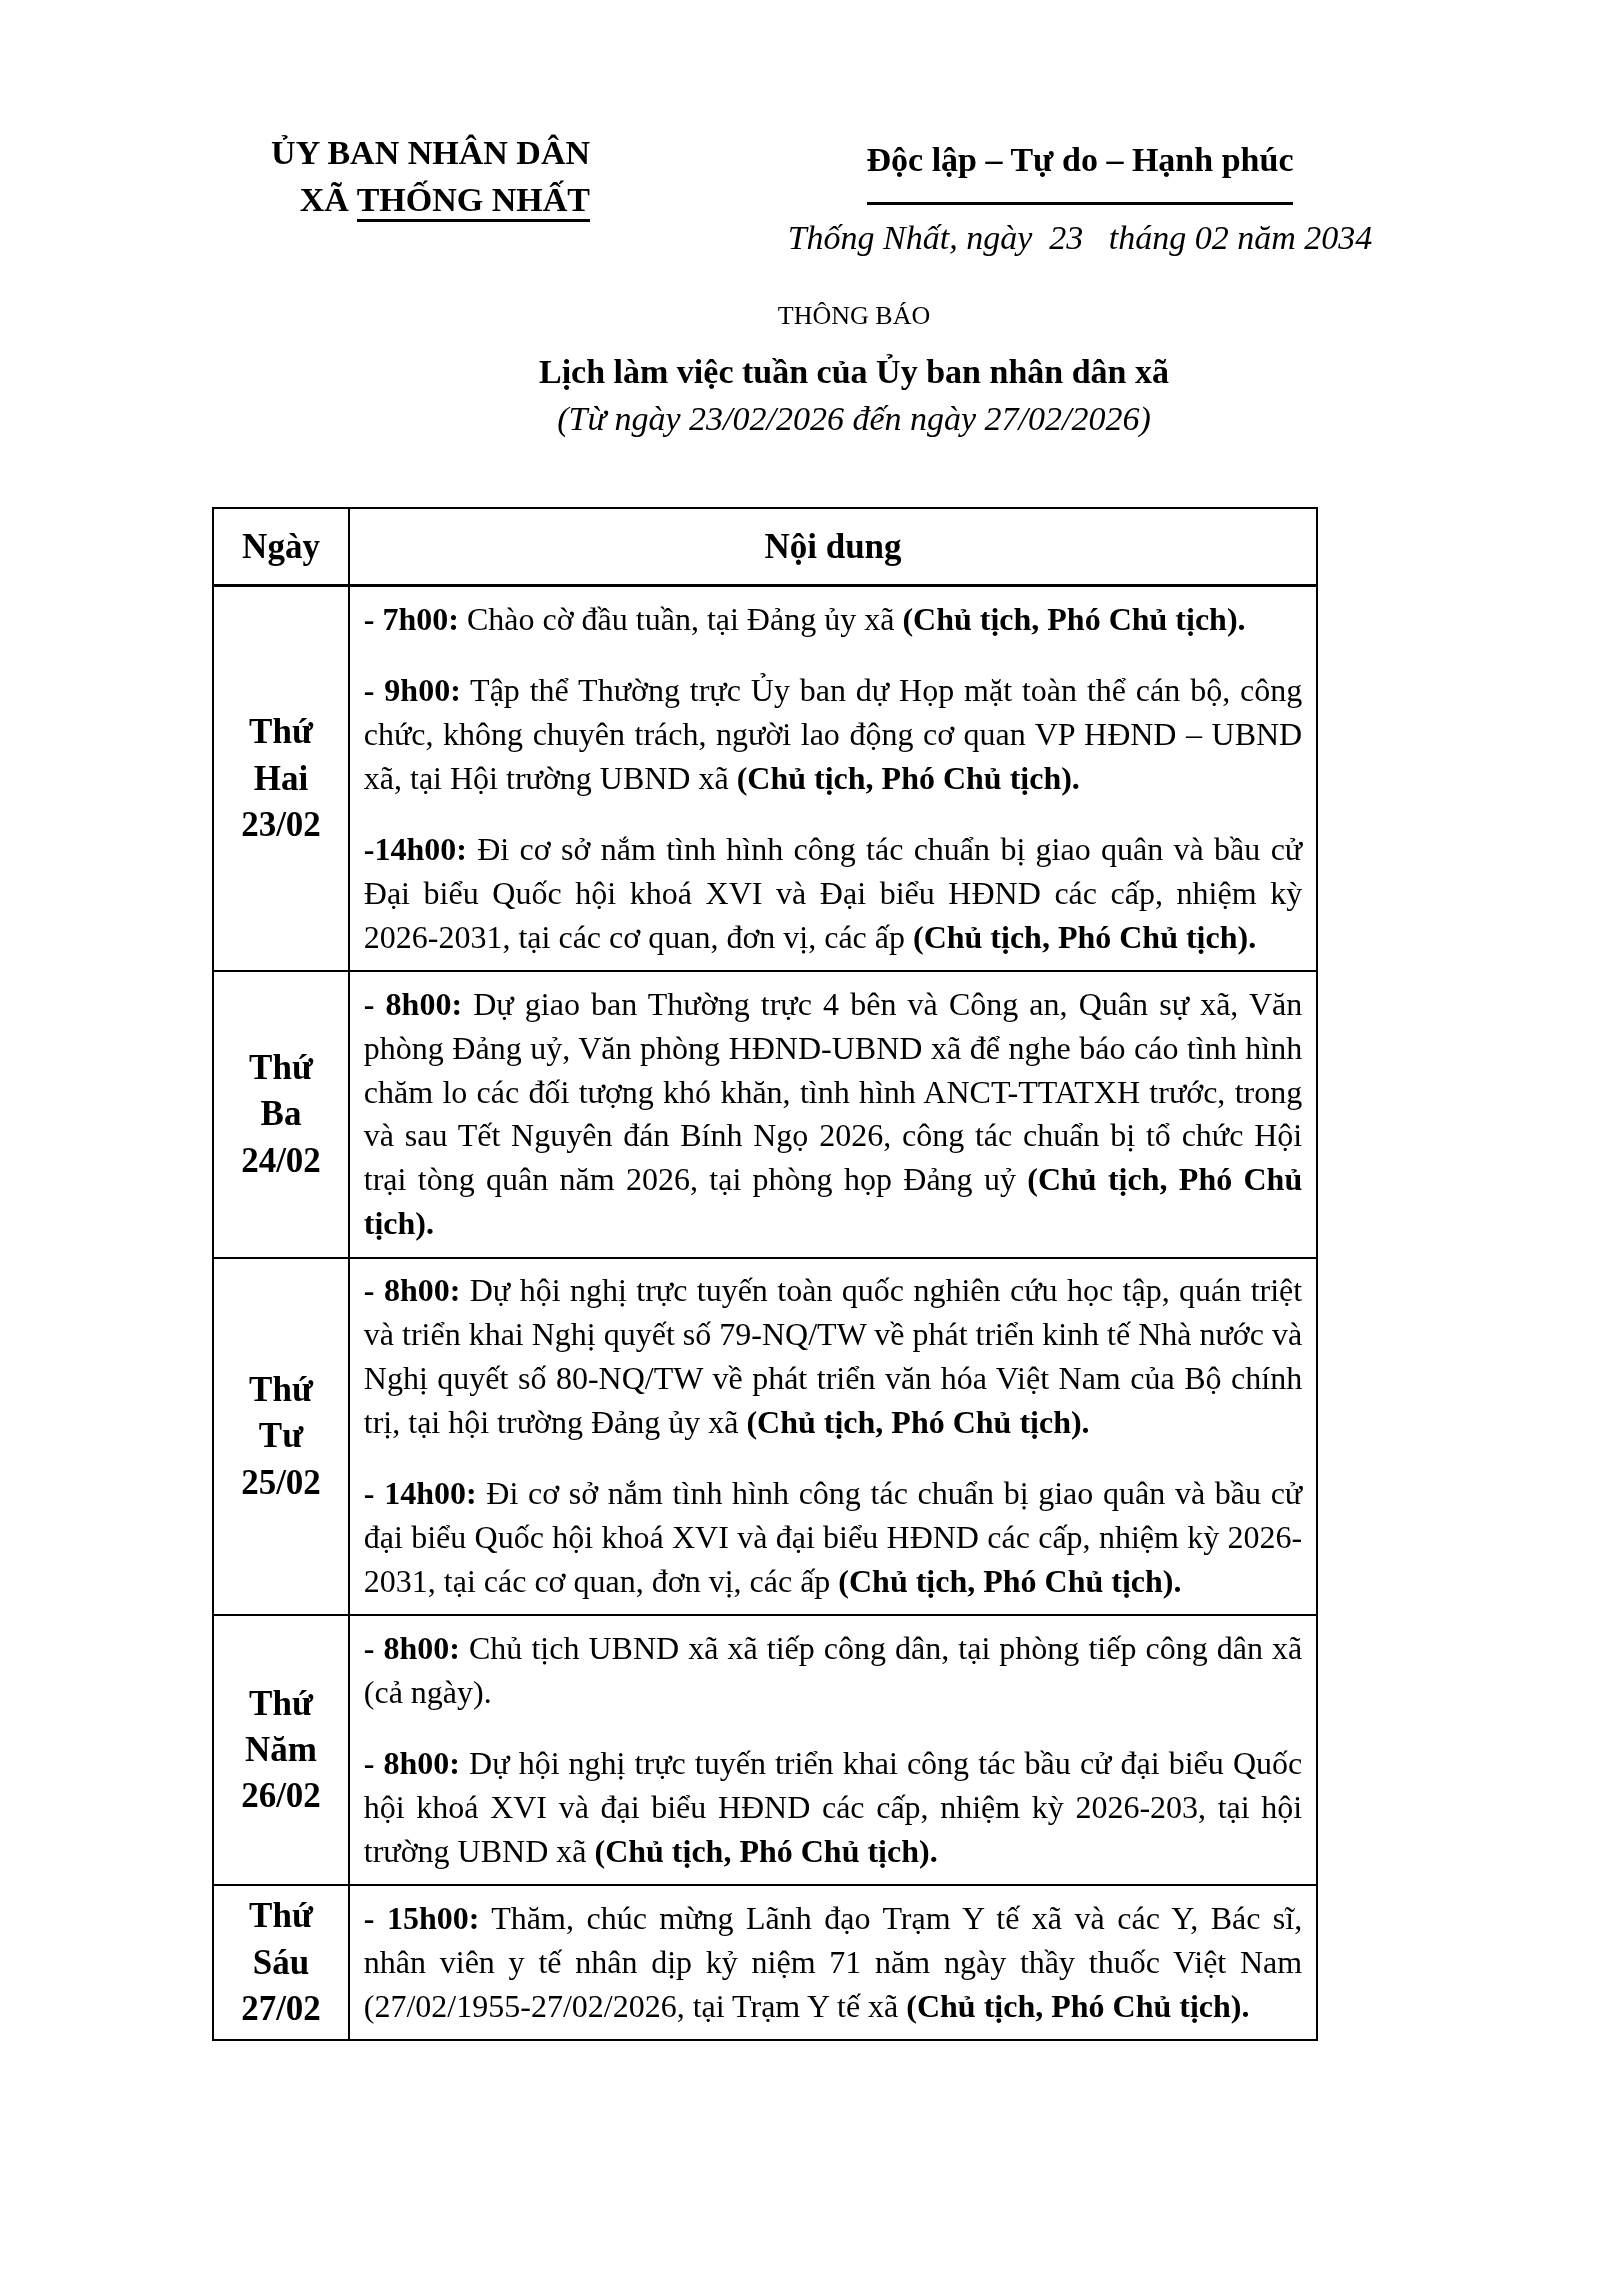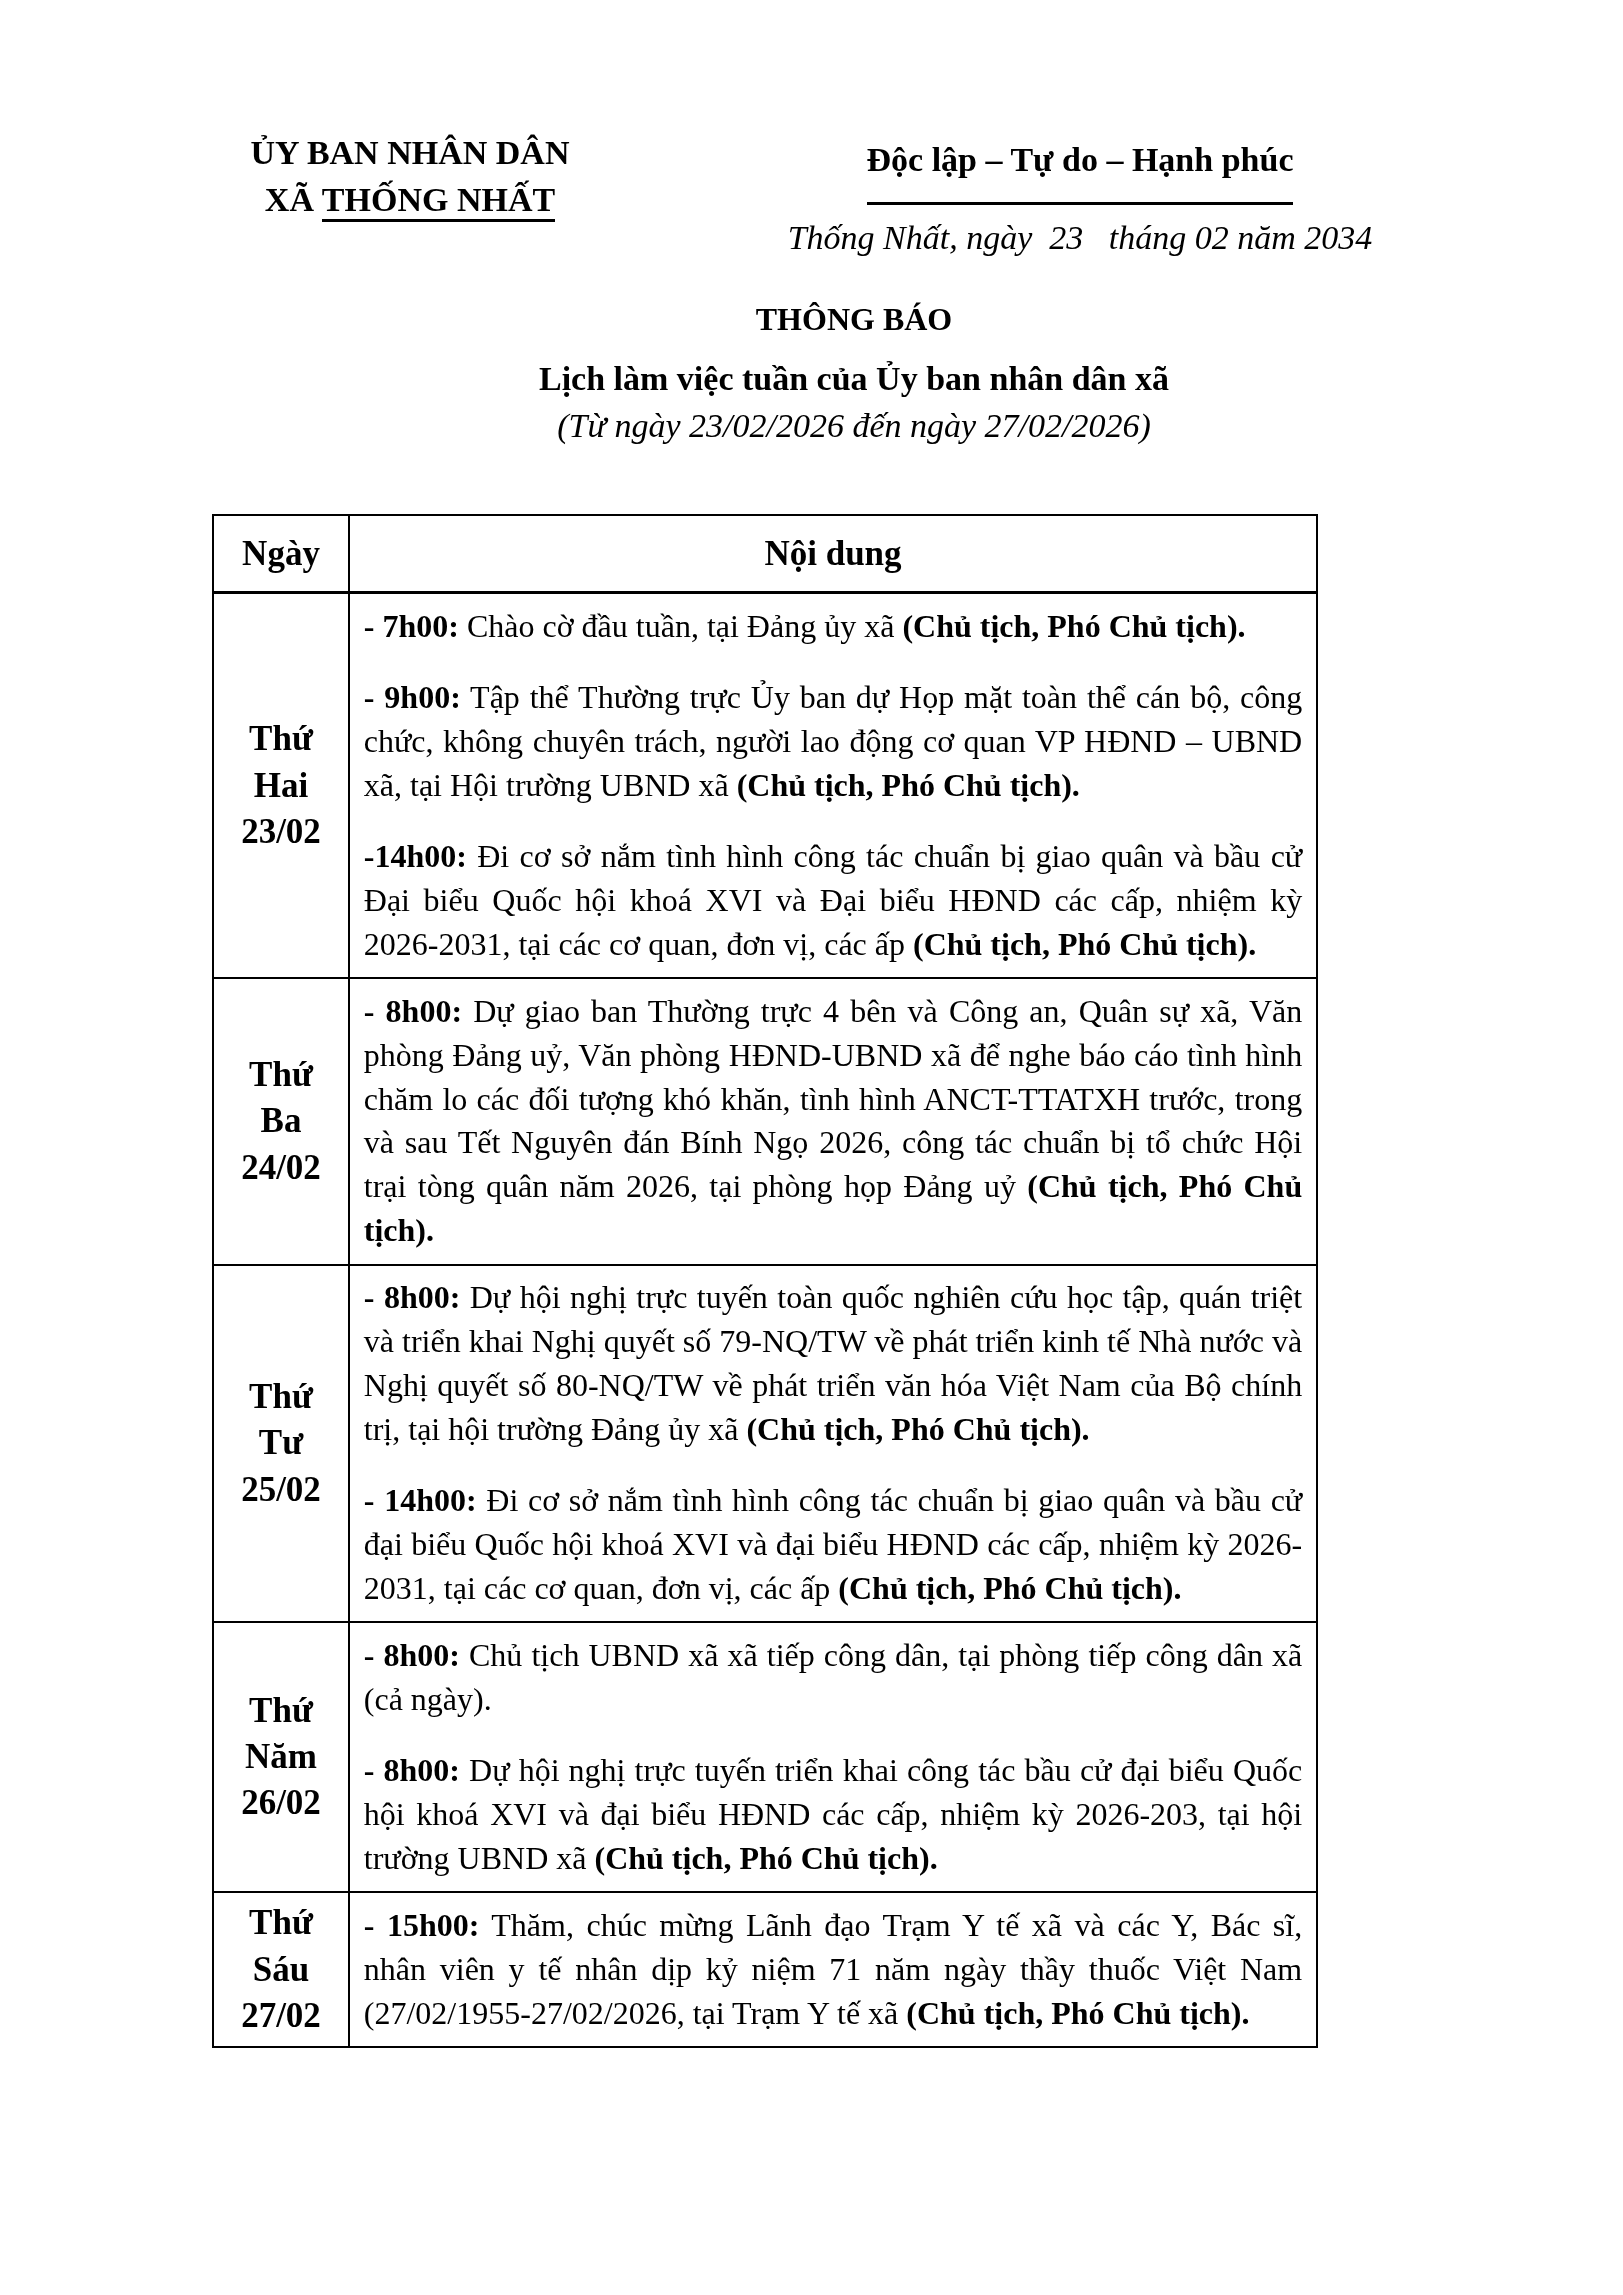--- a/index.html
+++ b/index.html
@@ -5,35 +5,35 @@
   html,body{margin:0;padding:0;background:#e8e8e8;}
   .page{
     position:relative;
     width:1624px;height:2295px;
     margin:0 auto;
     background:#ffffff;
     color:#000000;
     font-family:"Liberation Serif","DejaVu Serif",serif;
     overflow:hidden;
   }
-  .b{font-weight:bold;}
+  .b{font-weight:bold;text-align:right;}
   .pre{white-space:pre;}
   
   .hdr{display:flex;align-items:flex-start;padding-top:130px;}
   .hdr-left{width:360px;margin-left:230px;text-align:center;font-size:34px;line-height:1.38;}
   .hdr-left .num{font-size:33px;font-weight:normal;margin-top:12.2px;}
   .u{border-bottom:3.1px solid #000;padding-bottom:1px;}
   .hdr-right{width:826px;margin-left:77px;text-align:center;}
   .hdr-right .nat{font-size:36px;font-weight:bold;line-height:1.3;}
   .hdr-right .motto-line{margin-top:10.7px;}
   .u2{display:inline-block;font-size:34px;font-weight:bold;border-bottom:3.1px solid #000;padding-bottom:24px;line-height:1.1;}
   .hdr-right .date{font-size:34px;font-style:italic;margin-top:13.8px;}
   
   .title-block{margin-top:44px;text-align:center;padding-left:84px;}
-  .t1{font-size:32px;font-weight:bold;}
+  .t1{font-size:26px;font-weight:normal;}
   .t2{font-size:34px;font-weight:bold;margin-top:22px;}
   .t3{font-size:34px;font-style:italic;margin-top:9.2px;}
   
   table.sched{
     margin:69px 0 0 212px;
     width:1106px;
     border-collapse:collapse;
     table-layout:fixed;
   }
   table.sched th,table.sched td{border:2.3px solid #000;}

